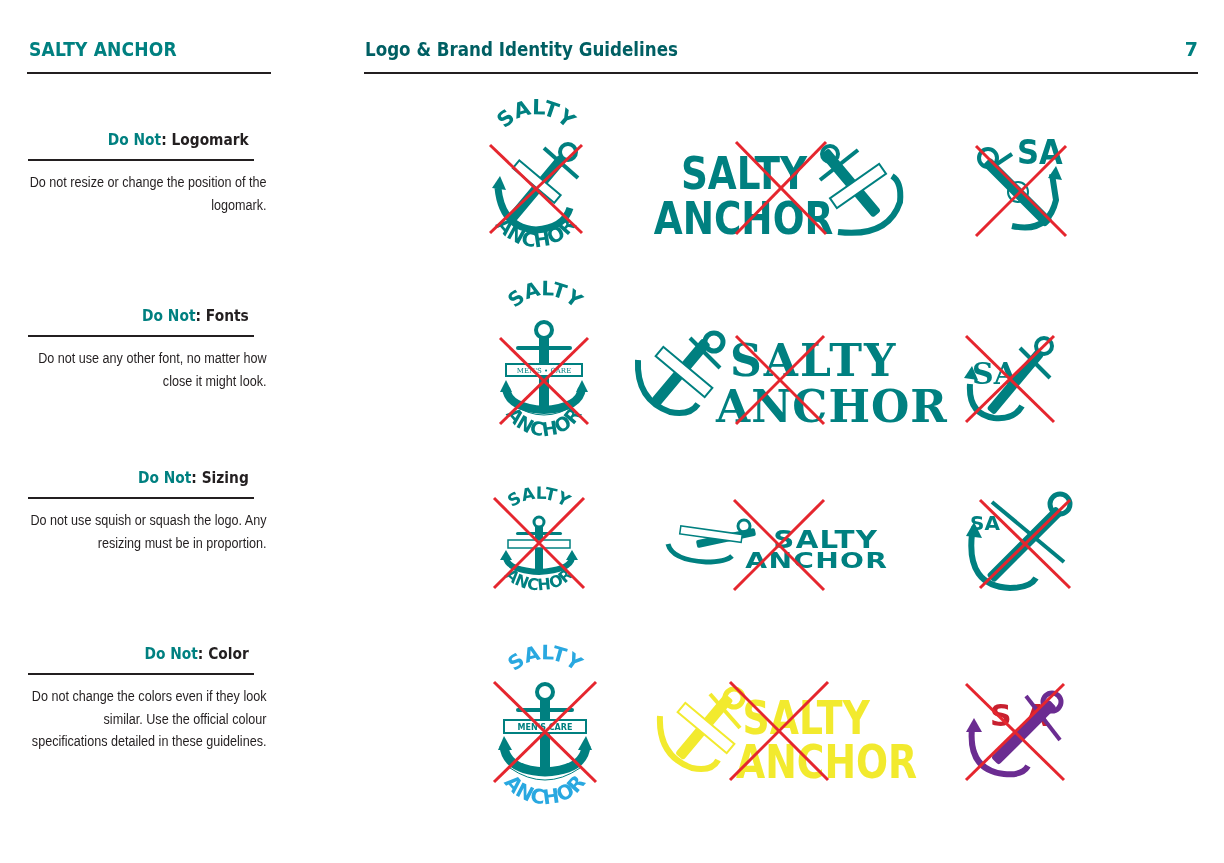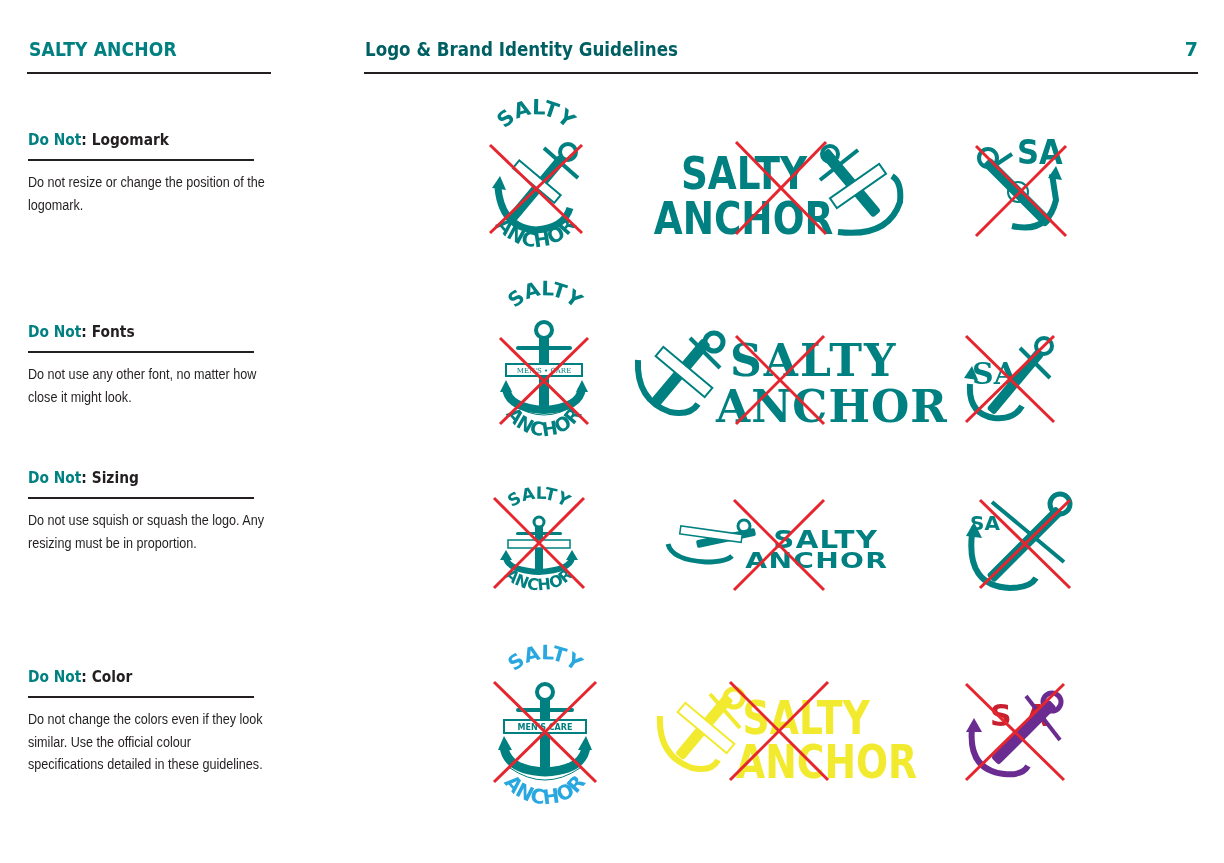--- a/index.html
+++ b/index.html
@@ -6,21 +6,21 @@
   html, body { width: 1224px; height: 863px; background: #ffffff; overflow: hidden; }
   body { position: relative; font-family: "Liberation Sans", sans-serif; color: #231f20; }
 
   .brand { position: absolute; left: 29px; top: 38px; font-size: 19px; font-weight: bold; color: #008080; letter-spacing: 0.2px; font-family: "DejaVu Sans", sans-serif; transform: scaleX(0.9); transform-origin: left; }
   .brand-rule { position: absolute; left: 27px; top: 72px; width: 244px; height: 2px; background: #231f20; }
 
   .doc-title { position: absolute; left: 365px; top: 38px; font-size: 19px; font-weight: bold; color: #005f63; font-family: "DejaVu Sans", sans-serif; transform: scaleX(0.88); transform-origin: left; }
   .page-num { position: absolute; right: 26px; top: 38px; font-size: 19px; font-weight: bold; color: #008080; font-family: "DejaVu Sans", sans-serif; }
   .title-rule { position: absolute; left: 364px; top: 72px; width: 834px; height: 2px; background: #231f20; }
 
-  .rule-block { position: absolute; left: 28px; width: 240px; }
+  .rule-block { position: absolute; left: 28px; width: 240px; text-align: right; }
   .rule-heading { font-size: 15px; font-weight: bold; font-family: "DejaVu Sans", sans-serif; transform: scaleX(0.92); transform-origin: left; white-space: nowrap; height: 20px; line-height: 20px; }
   .rule-heading .dn { color: #008080; }
   .rule-heading .topic { color: #231f20; }
   .rule-line { width: 226px; height: 2px; background: #231f20; margin-top: 9px; }
   .rule-text { margin-top: 10px; font-size: 14px; line-height: 22.5px; color: #231f20; font-family: "Liberation Sans", sans-serif; transform: scaleX(0.9); transform-origin: left; width: 265px; }
 
   .logo { position: absolute; }
   .logo svg { width: 100%; height: 100%; overflow: visible; }
 </style>
 </head>
@@ -30,31 +30,31 @@
 <div class="brand-rule"></div>
 <div class="doc-title">Logo &amp; Brand Identity Guidelines</div>
 <div class="page-num">7</div>
 <div class="title-rule"></div>
 
 <div class="rule-block" style="top:130px">
   <div class="rule-heading"><span class="dn">Do Not</span><span class="topic">: Logomark</span></div>
   <div class="rule-line"></div>
   <div class="rule-text">Do not resize or change the position of the logomark.</div>
 </div>
-<div class="rule-block" style="top:322px">
+<div class="rule-block" style="top:306px">
   <div class="rule-heading"><span class="dn">Do Not</span><span class="topic">: Fonts</span></div>
   <div class="rule-line"></div>
   <div class="rule-text">Do not  use any other font, no matter how close it might look.</div>
 </div>
 <div class="rule-block" style="top:468px">
   <div class="rule-heading"><span class="dn">Do Not</span><span class="topic">: Sizing</span></div>
   <div class="rule-line"></div>
   <div class="rule-text">Do not  use squish or squash the logo. Any resizing must be in proportion.</div>
 </div>
-<div class="rule-block" style="top:667px">
+<div class="rule-block" style="top:644px">
   <div class="rule-heading"><span class="dn">Do Not</span><span class="topic">: Color</span></div>
   <div class="rule-line"></div>
   <div class="rule-text">Do not change the colors even if they look similar. Use the official colour specifications detailed in these guidelines.</div>
 </div>
 
 <div class="logo" style="left:486px;top:118px;width:100px;height:145px">
   <svg viewBox="0 0 100 145">
     <g fill="#008080">
       <path d="M20 10 A40 40 0 0 1 80 10" fill="none" stroke="none" id="arcT1"></path>
       <text font-family="DejaVu Sans" font-weight="bold" font-size="21" fill="#008080" text-anchor="middle"><textPath href="#arcT1" startOffset="50%">SALTY</textPath></text>

